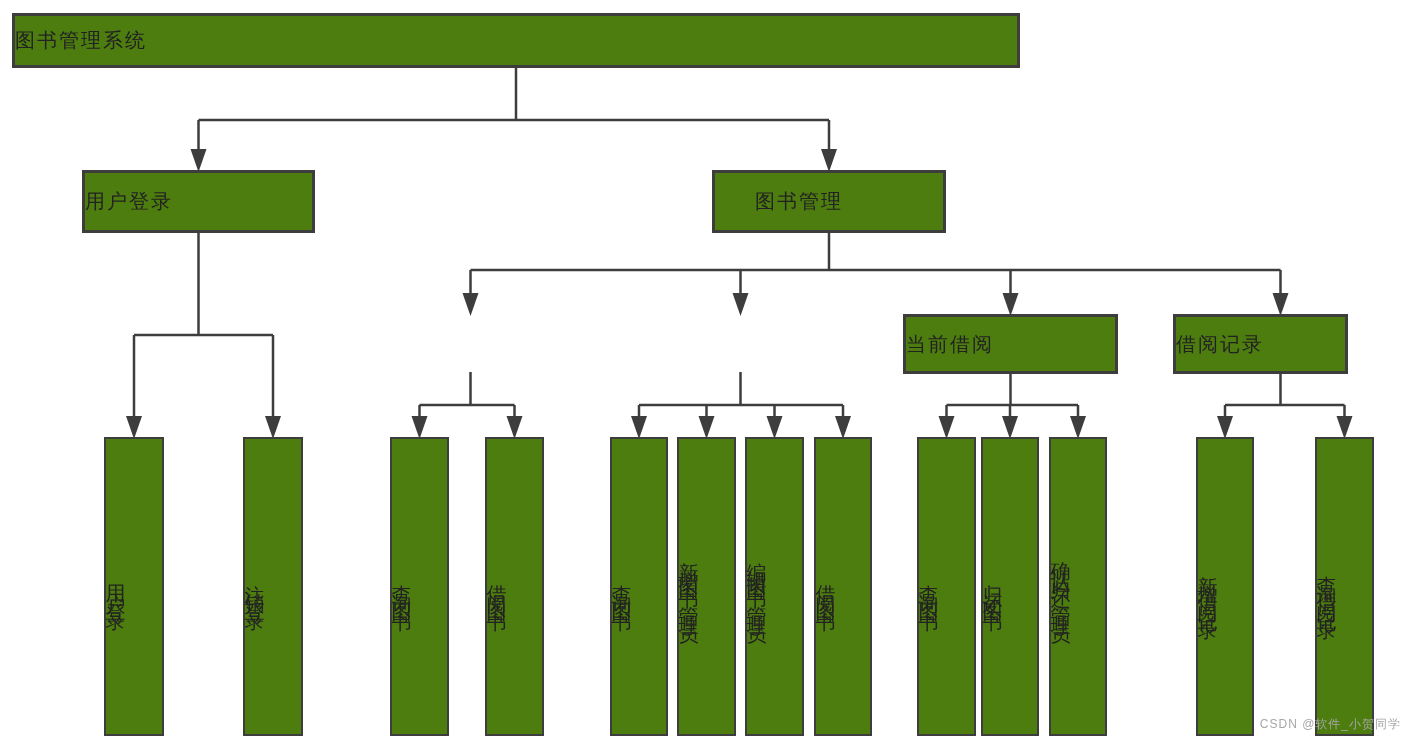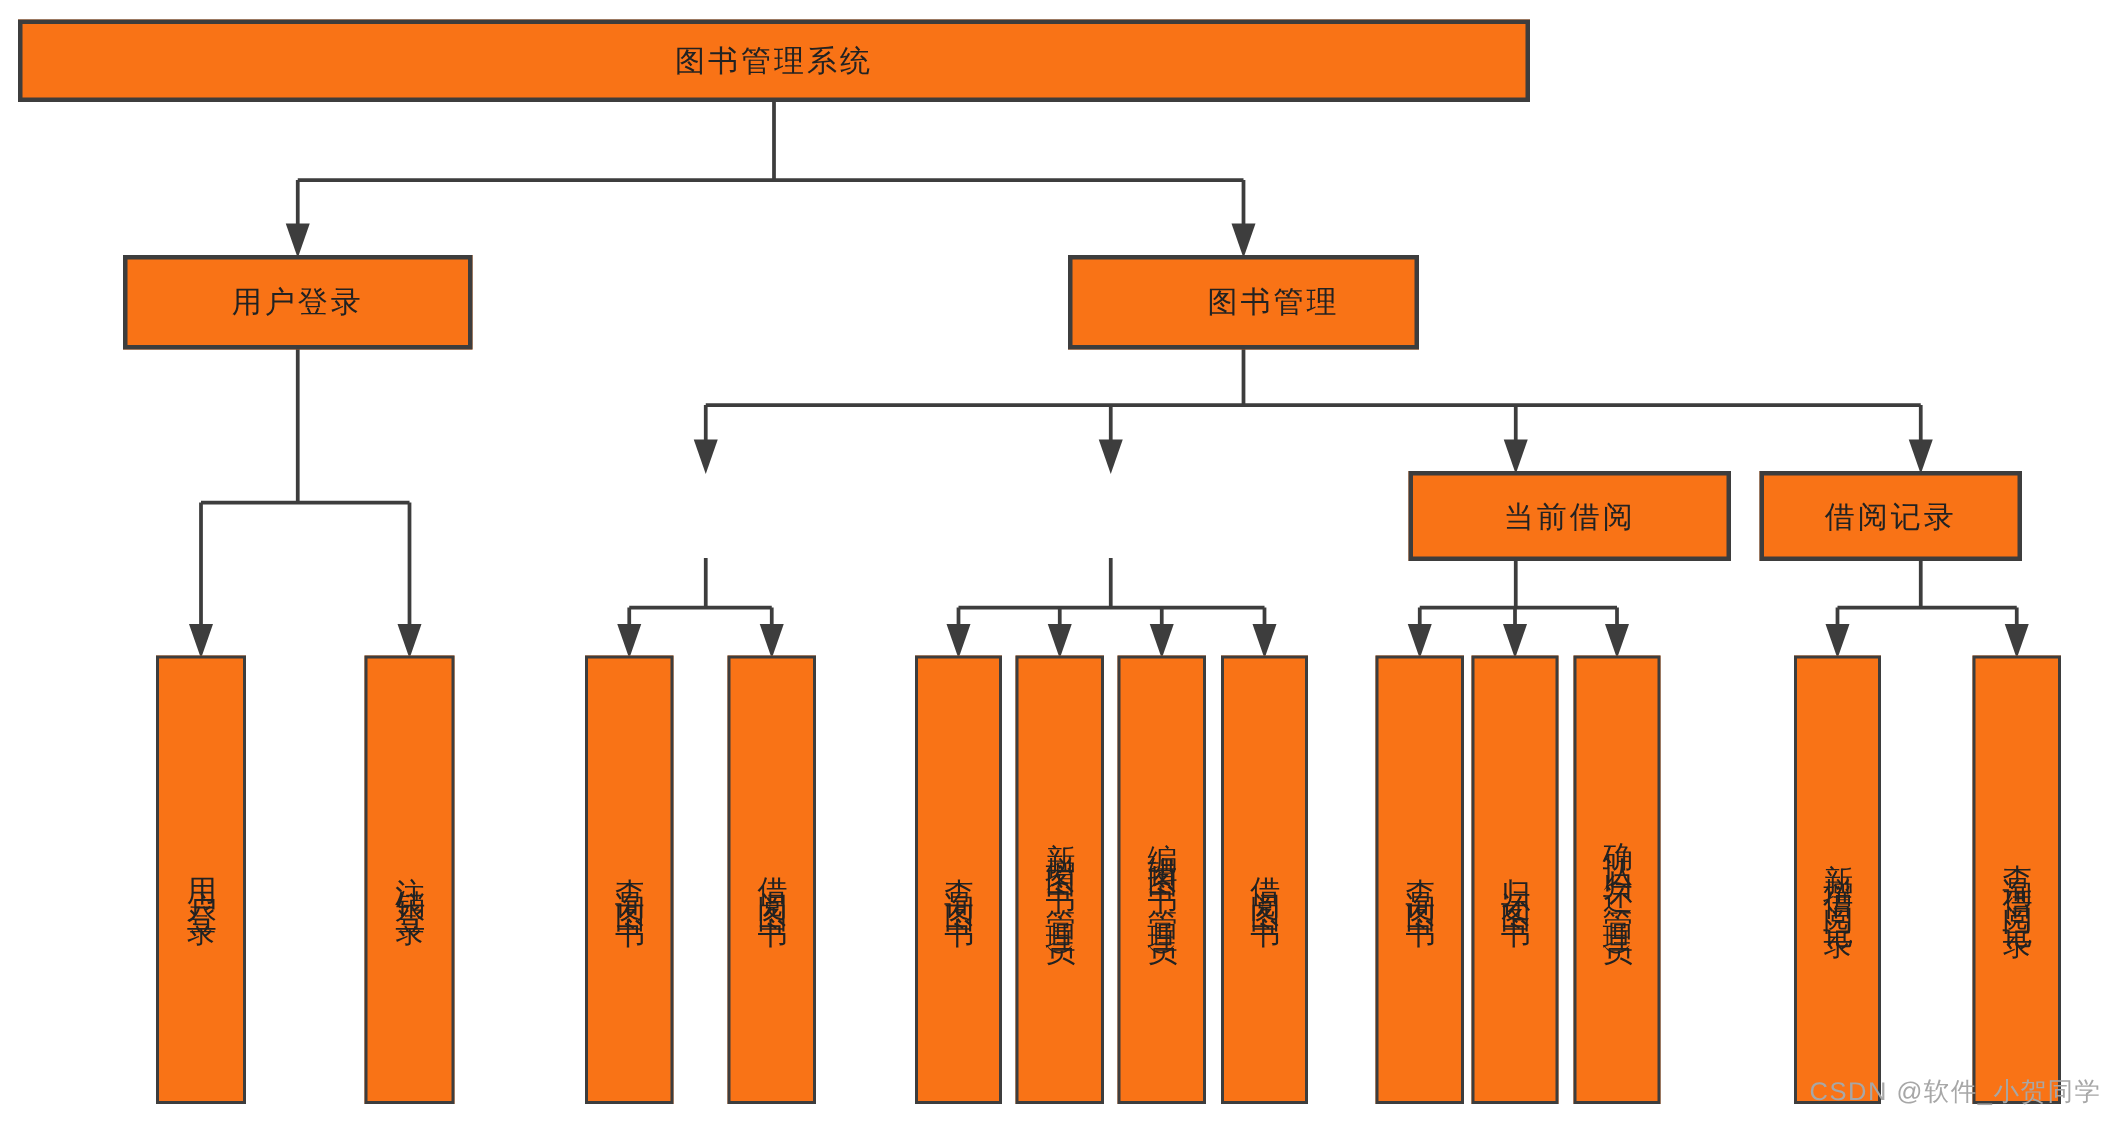--- a/index.html
+++ b/index.html
@@ -2,34 +2,34 @@
 <html style="--line: #3d3d3d; --text: #222222; --watermark: #a7a7a7;"><head>
 <meta charset="utf-8">
 <style>
   html,body{margin:0;padding:0;background:#fff;}
   #stage{
     position:relative;width:1405px;height:747px;background:#fff;overflow:hidden;
     font-family:"Liberation Sans","DejaVu Sans",sans-serif;
   }
   #connector-svg{position:absolute;left:0;top:0;width:1405px;height:747px;}
   .node{
-    position:absolute;background:#f97316;box-sizing:border-box;
+    position:absolute;background:#4d7c0f;box-sizing:border-box;
     border:3px solid var(--line,#3d3d3d);
-    display:flex;align-items:center;justify-content:center;
+    display:flex;align-items:center;
     color:var(--text,#222);
   }
   .node.v{border-width:2.5px;}
   .node.h > span{font-size:20px;letter-spacing:2px;white-space:nowrap;}
   .node.v > span{
     writing-mode:vertical-rl;text-orientation:mixed;
     font-size:20px;letter-spacing:9px;line-height:1;white-space:nowrap;
   }
   .watermark{
     position:absolute;top:716px;right:4px;z-index:5;
-    font-size:17px;letter-spacing:1px;color:var(--watermark,#a7a7a7);
+    font-size:12px;letter-spacing:1px;color:var(--watermark,#a7a7a7);
   }
 </style>
 </head>
 <body>
 
 <div id="stage">
   <svg id="connector-svg" xmlns="http://www.w3.org/2000/svg" viewBox="0 0 1405 747">
       <line x1="516" y1="66" x2="516" y2="120" stroke="#3d3d3d" stroke-width="2.5"></line>
       <line x1="198.5" y1="120" x2="829" y2="120" stroke="#3d3d3d" stroke-width="2.5"></line>
       <line x1="198.5" y1="120" x2="198.5" y2="166" stroke="#3d3d3d" stroke-width="2.5"></line>
@@ -87,21 +87,21 @@
   <div class="watermark">CSDN @软件_小贺同学</div>
 <div class="node h" style="left: 12px; top: 13px; width: 1008px; height: 55px; z-index: 1;">
       <span>图书管理系统</span>
     </div>
     <div class="node h" style="left: 82px; top: 170px; width: 233px; height: 63px; z-index: 1;">
       <span>用户登录</span>
     </div>
     <div class="node h" style="left: 712px; top: 170px; width: 234px; height: 63px; z-index: 1; padding-left: 40px;">
       <span>图书管理</span>
     </div>
-    <div class="node h" style="left: 903px; top: 314px; width: 215px; height: 60px; z-index: 1; margin-left: 36px;">
+    <div class="node h" style="left: 903px; top: 314px; width: 215px; height: 60px; z-index: 1;">
       <span>当前借阅</span>
     </div>
     <div class="node h" style="left: 1173px; top: 314px; width: 175px; height: 60px; z-index: 1;">
       <span>借阅记录</span>
     </div>
     <div class="node v" style="left: 104px; top: 437px; width: 60px; height: 299px; z-index: 1;">
       <span>用户登录</span>
     </div>
     <div class="node v" style="left: 243px; top: 437px; width: 60px; height: 299px; z-index: 1;">
       <span>注销登录</span>

